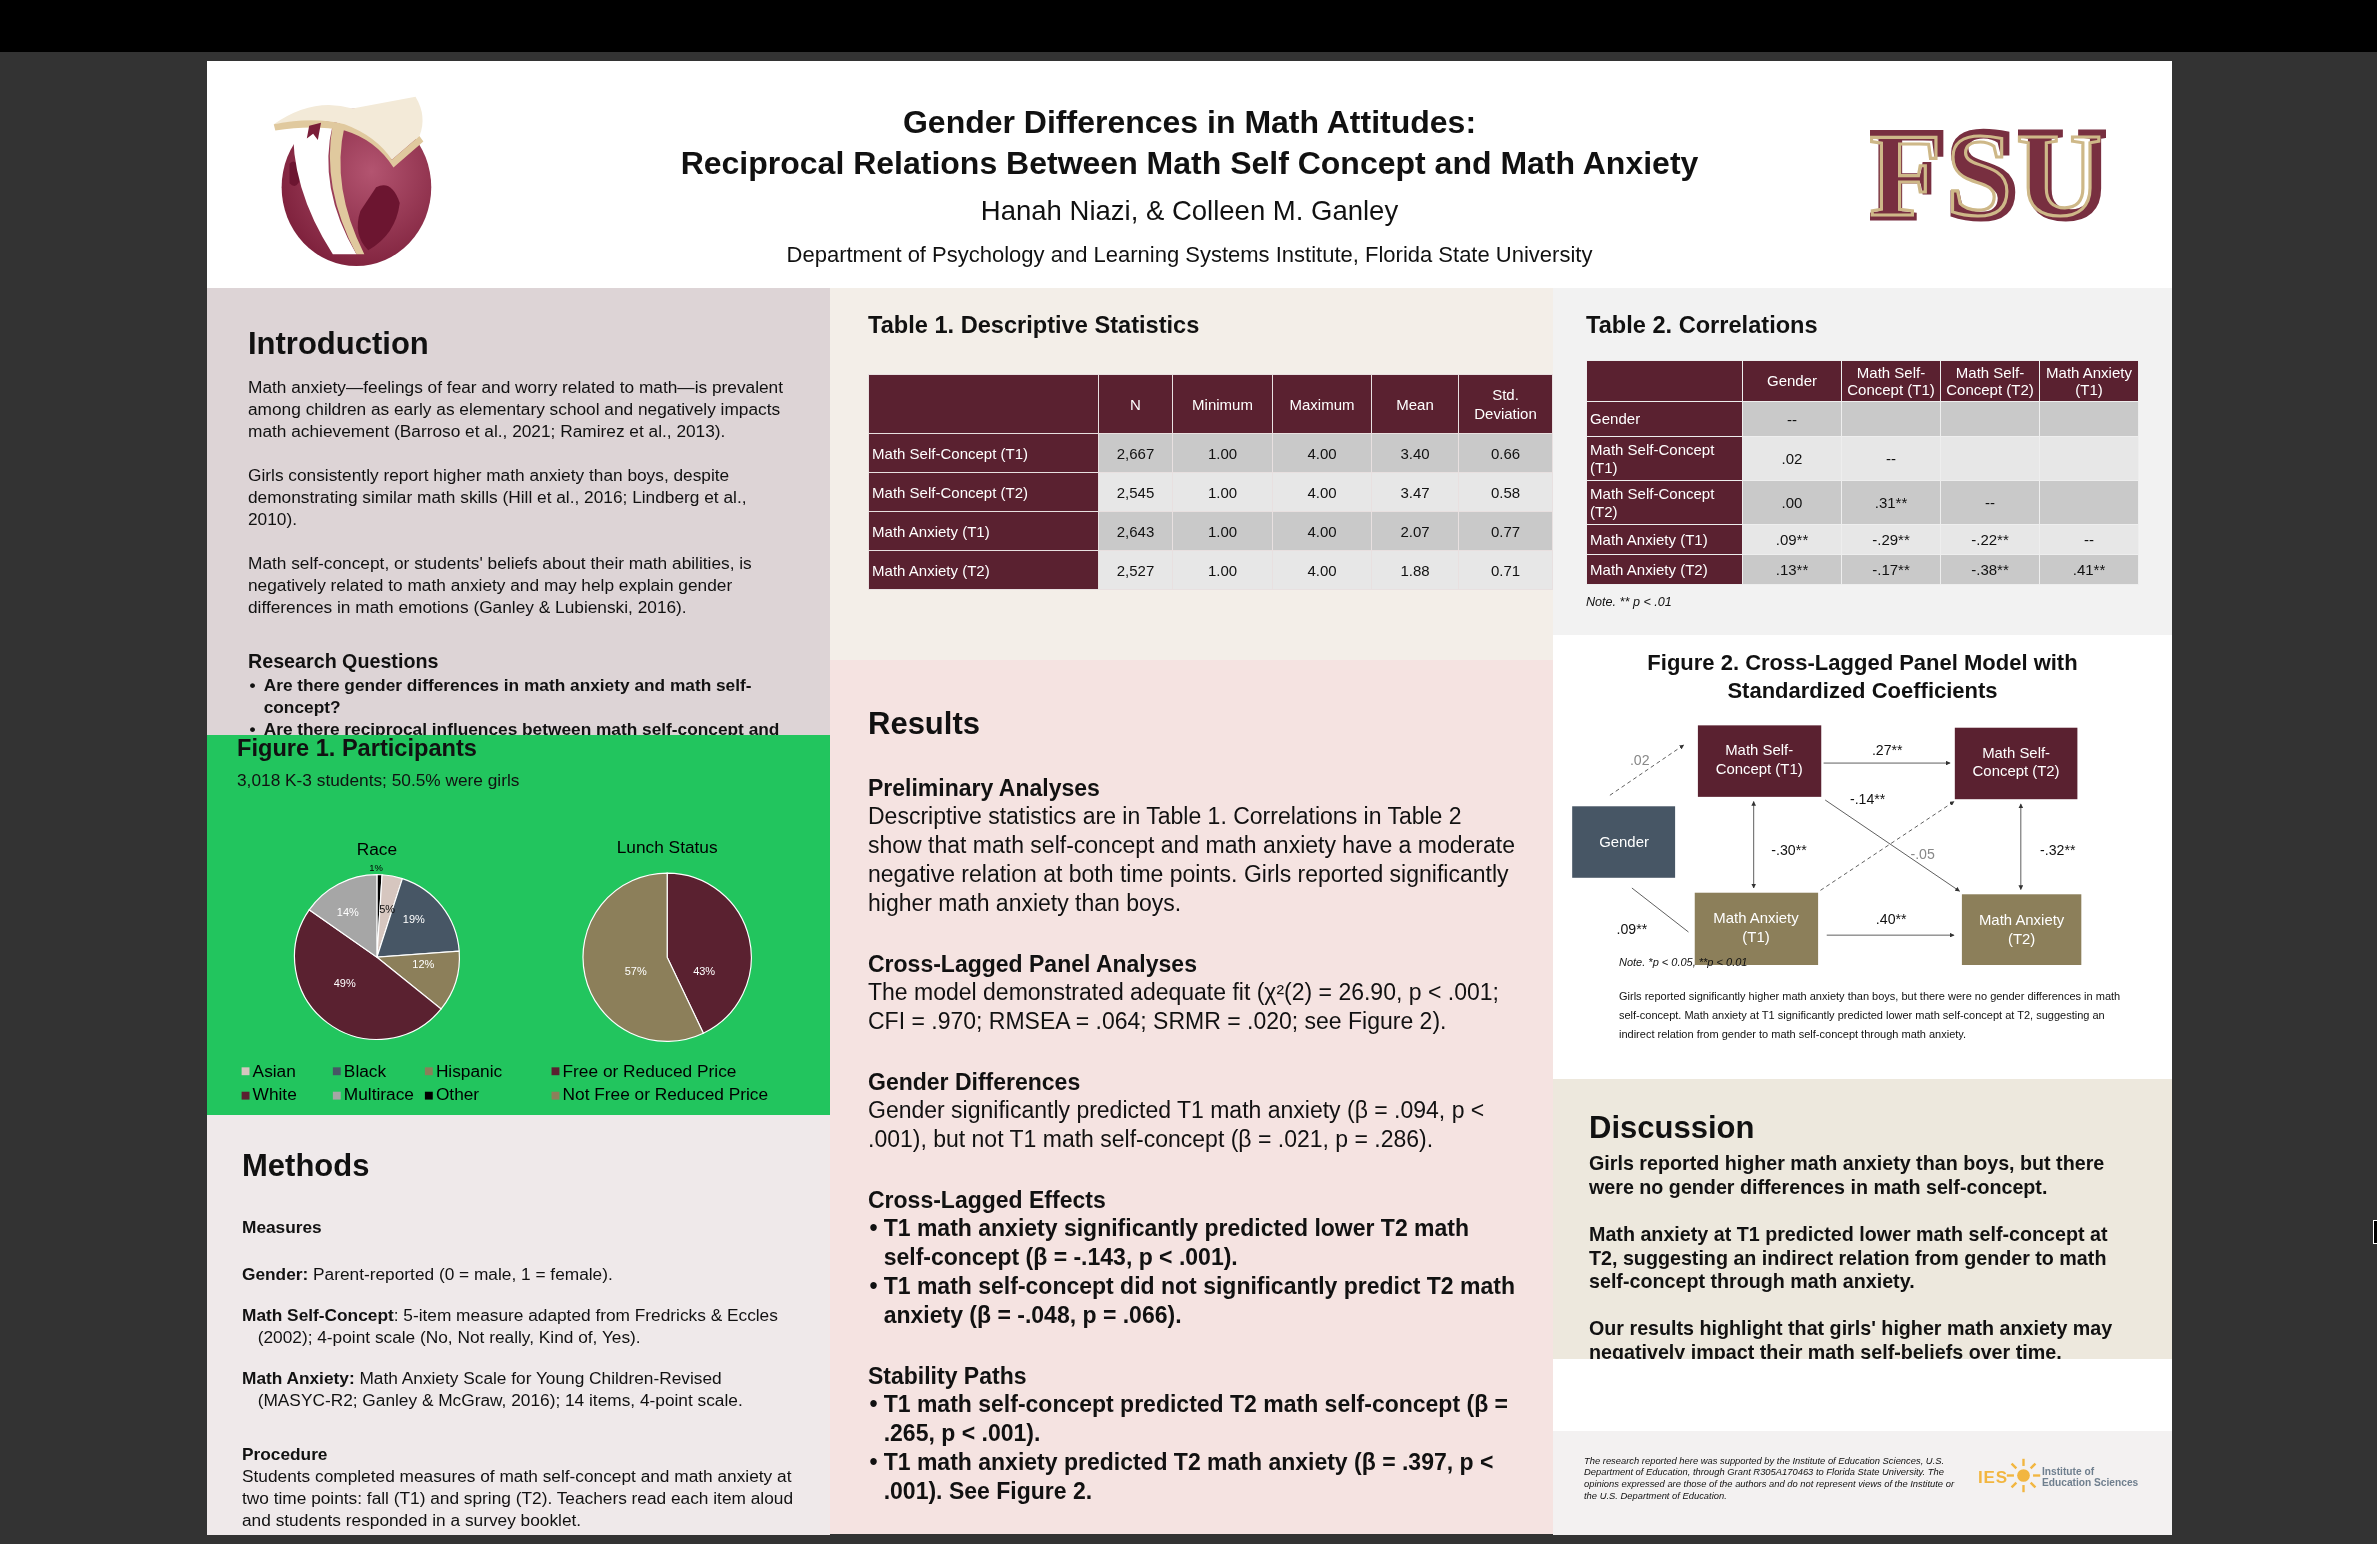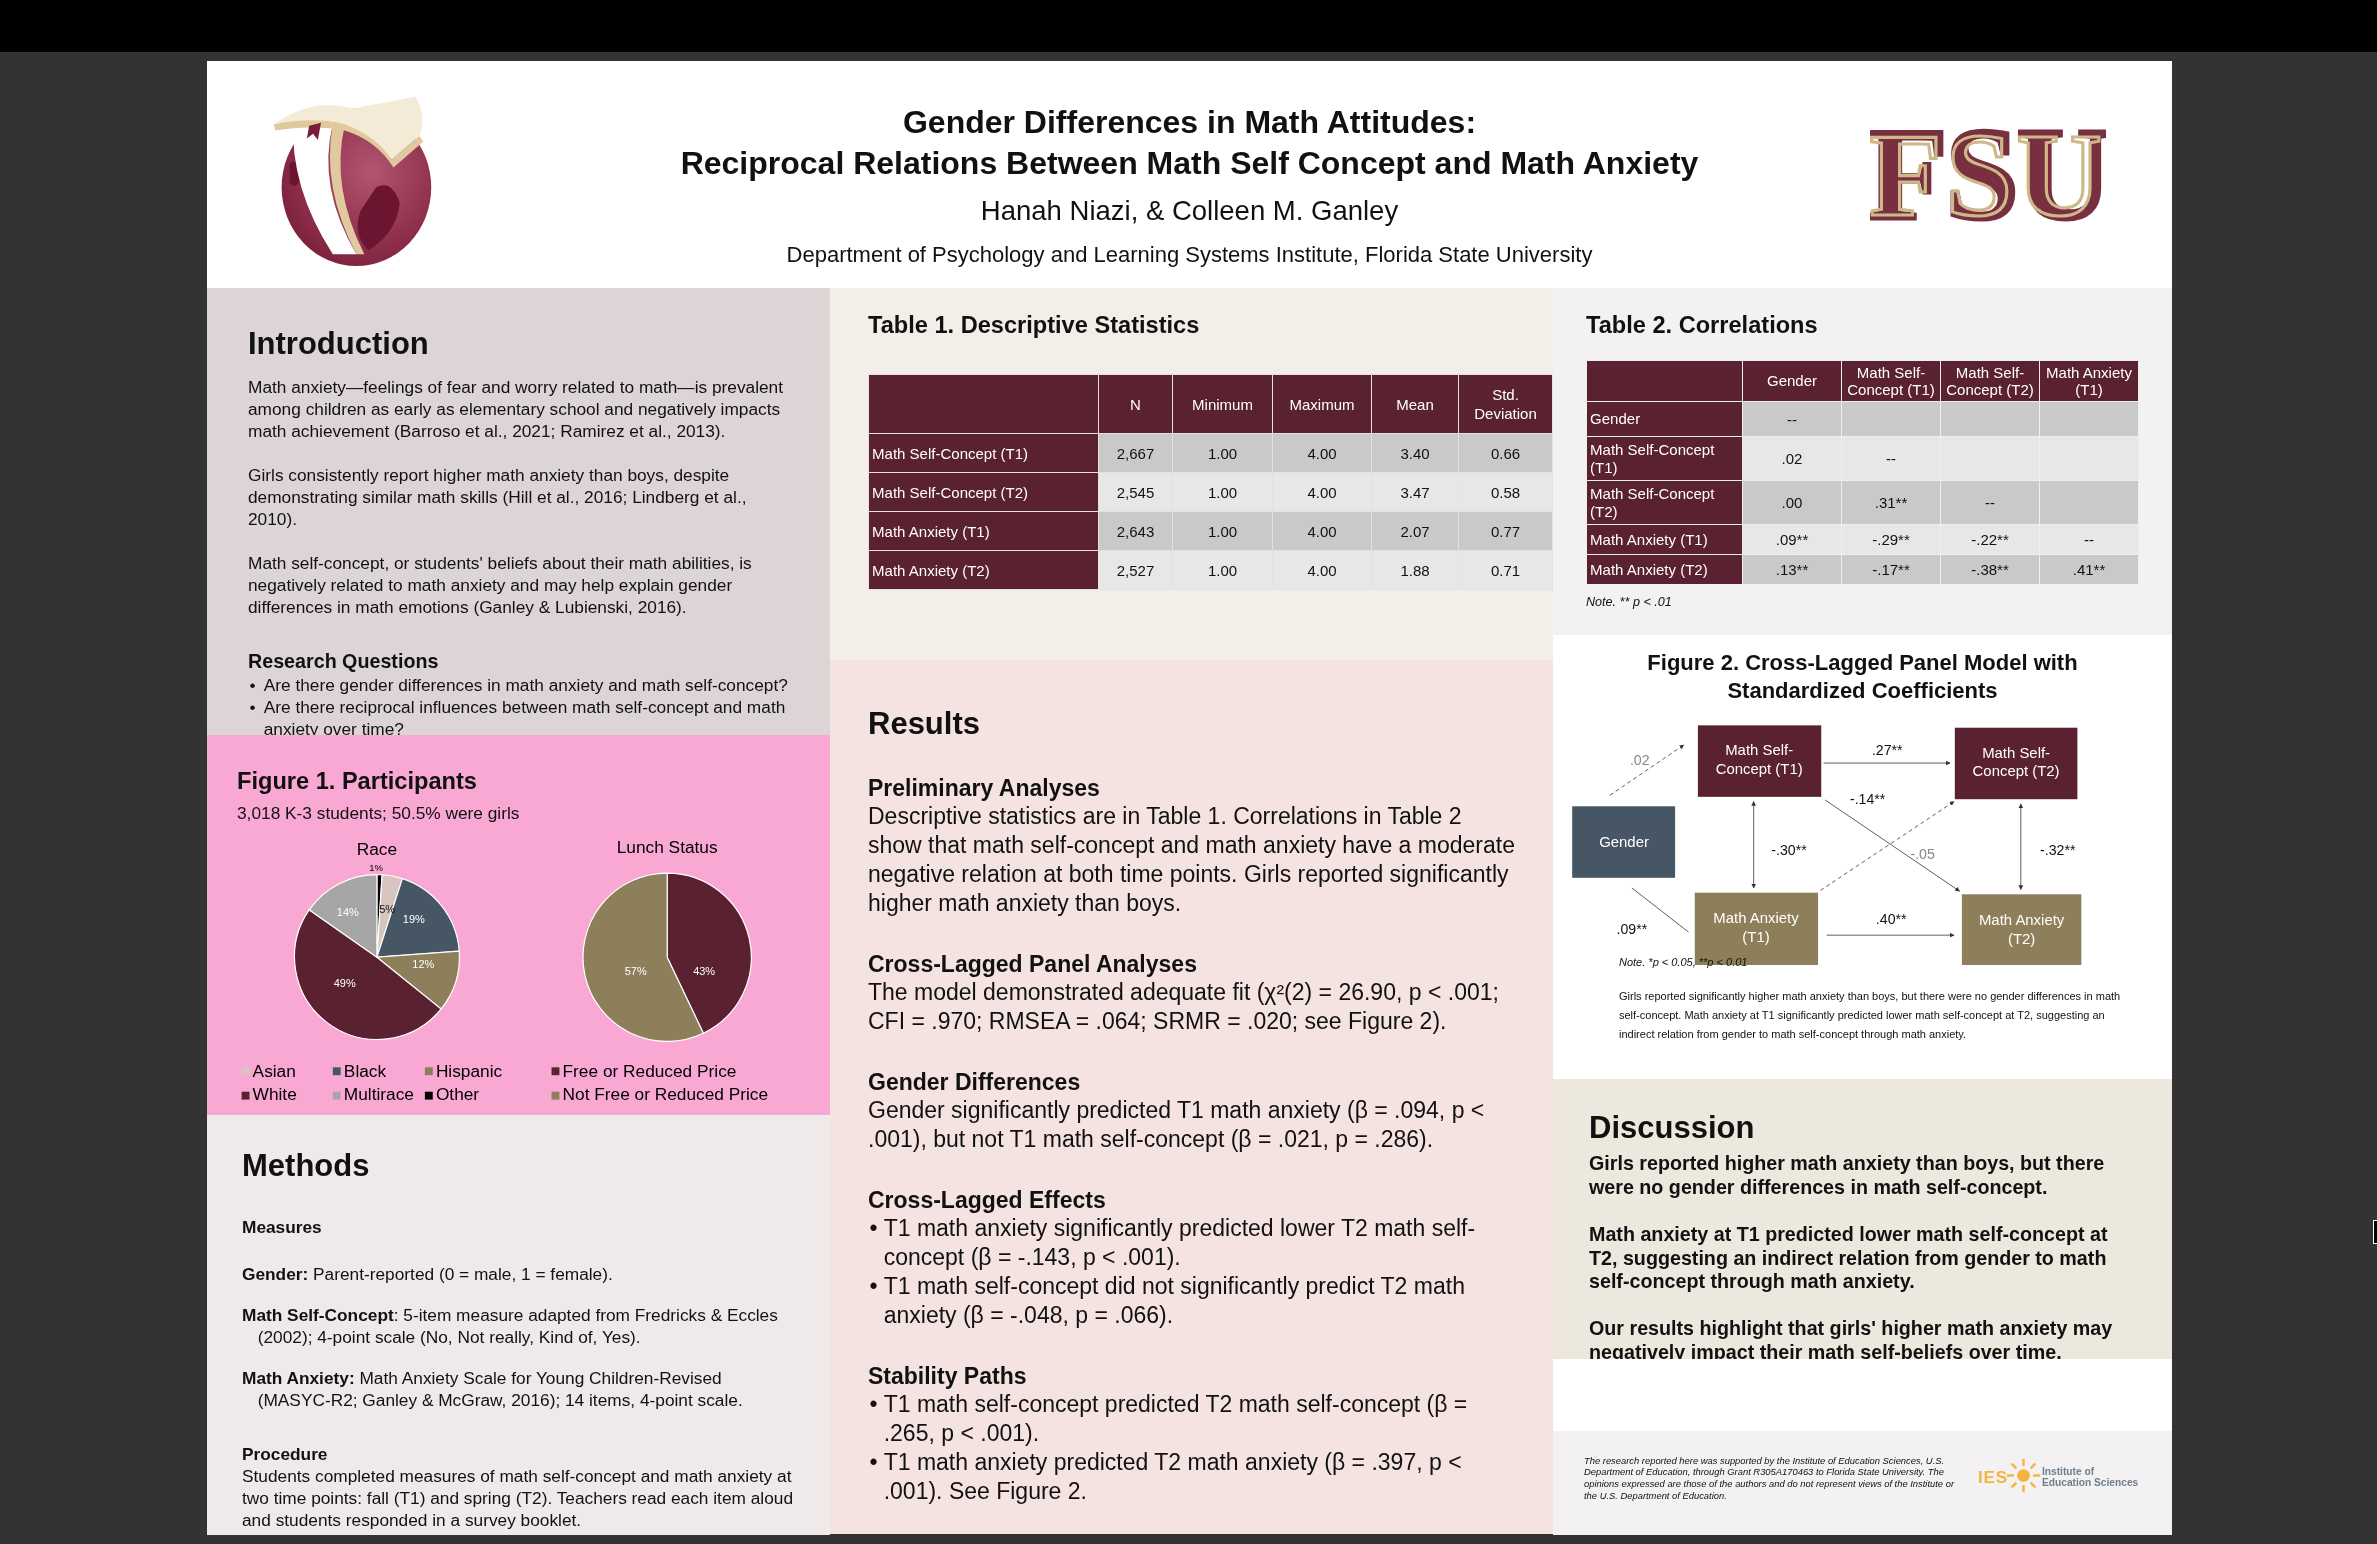--- a/index.html
+++ b/index.html
@@ -16,27 +16,27 @@
   .title { position: absolute; left: 0; width: 1965px; text-align: center; font-weight: bold; font-size: 32px; line-height: 41px; }
   .title1 { top: 41px; }
   .title2 { top: 82px; }
   .authors { position: absolute; top: 134px; width: 1965px; text-align: center; font-size: 27.5px; }
   .affil { position: absolute; top: 181px; width: 1965px; text-align: center; font-size: 22px; }
 
   h2.sec { font-size: 31px; font-weight: bold; margin-bottom: 14px; }
   .txt { font-size: 17.3px; line-height: 22px; }
   .txt p { margin-bottom: 22px; }
   h3.sub { font-size: 19.7px; font-weight: bold; line-height: 23.6px; margin-top: 32px; }
-  ul.bul { list-style: none; }
+  ul.bul { list-style: none; font-weight: bold; }
   ul.bul li { position: relative; padding-left: 15.7px; }
   ul.bul li::before { content: "•"; position: absolute; left: 1.6px; }
 
   
   .intro { left: 0; top: 227px; width: 623px; height: 447px; background: #ddd4d6; padding: 38px 35px 0 41px; }
-  .fig1 { left: 0; top: 674px; width: 623px; height: 380px; background: #f9a8d4; padding: 33px 30px 0 30px; }
+  .fig1 { left: 0; top: 674px; width: 623px; height: 380px; background: #22c55e; padding: 0 30px 0 30px; }
   .fig1 h2 { font-size: 23.6px; font-weight: bold; margin-bottom: 7.9px; }
   .fig1 .sub { font-size: 17.3px; }
   .methods { left: 0; top: 1054px; width: 623px; height: 420px; background: #efe9ea; padding: 33px 35px 0 35px; }
   .methods .txt p { margin-bottom: 19px; }
   .methods .hang { padding-left: 15.7px; text-indent: -15.7px; }
 
   
   .t1panel { left: 623px; top: 227px; width: 723px; height: 372px; background: #f3eee8; padding: 23.6px 0 0 38px; }
   .t1panel h2 { font-size: 23.6px; font-weight: bold; }
   table.t1 { position: absolute; left: 38px; top: 86px; border-collapse: collapse; font-size: 15px; }

